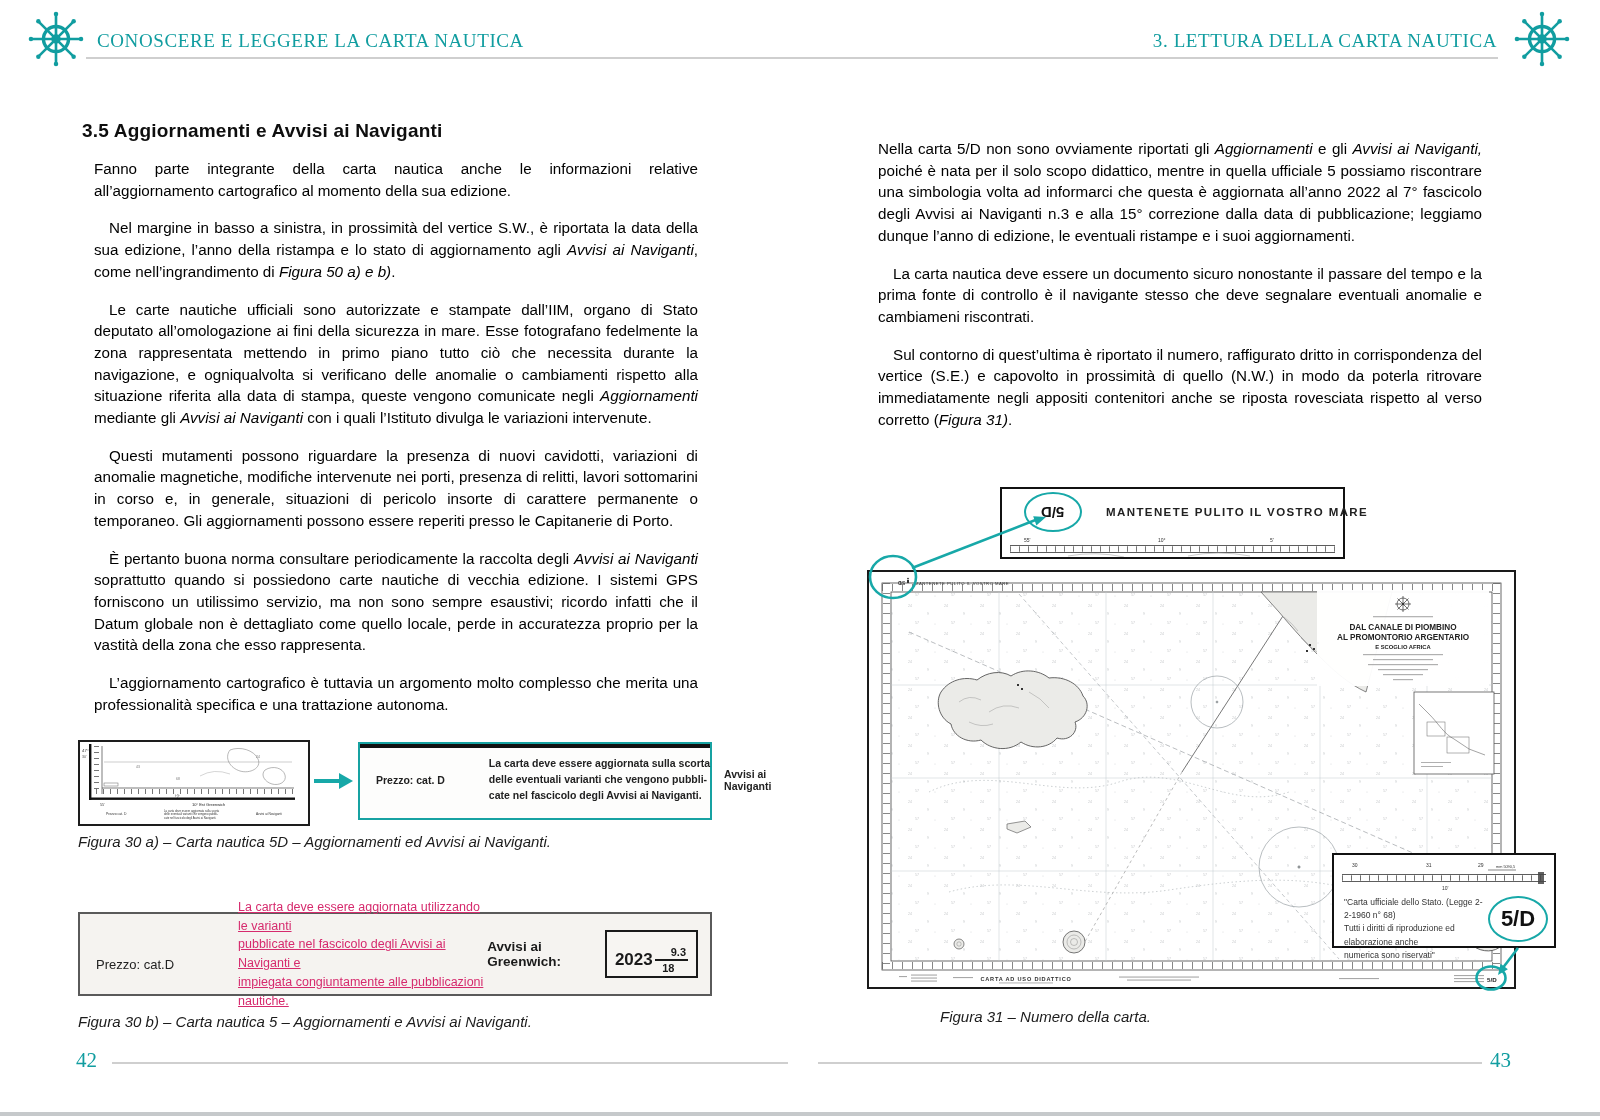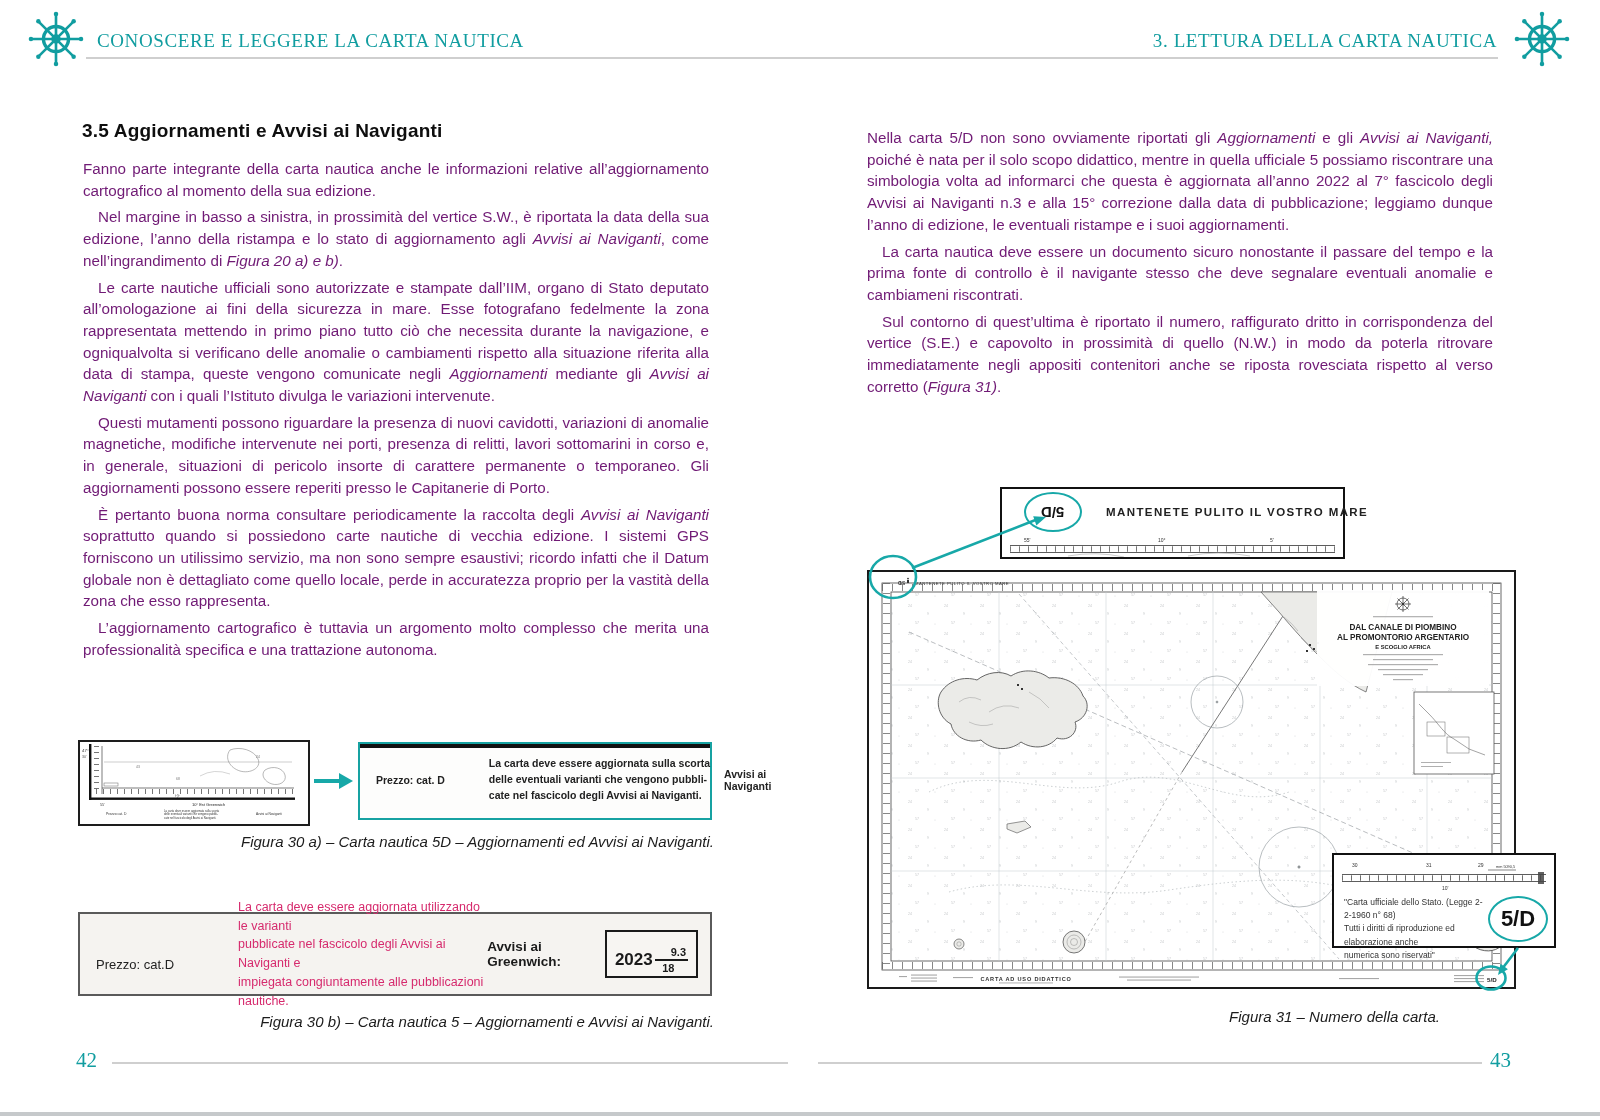--- a/index.html
+++ b/index.html
@@ -6,40 +6,40 @@
   .sheet{position:relative;width:1600px;height:1120px;background:#ffffff;overflow:hidden;
          font-family:"Liberation Sans","DejaVu Sans",sans-serif;color:#161616;}
   .abs{position:absolute;}
   
   .hdr{position:absolute;font-family:"Liberation Serif","DejaVu Serif",serif;font-size:19px;
        letter-spacing:.6px;color:#119da0;white-space:nowrap;text-align:right;}
   .hrule{position:absolute;height:2px;background:#cfcfcf;}
   
   .col{position:absolute;}
   .sect{margin:0 0 16px 4px;font-size:19px;font-weight:bold;color:#0e0e0e;letter-spacing:.2px;}
-  p.body{margin:5px;font-size:15.2px;line-height:21.7px;text-align:justify;color:#701a75;}
+  p.body{margin:16px;font-size:15.2px;line-height:21.7px;text-align:justify;color:#000000;}
   p.body.ind{text-indent:15px;}
   p.body em{font-style:italic;}
-  .caption{position:absolute;font-size:15px;font-style:italic;text-align:right;color:#1c1c1c;}
+  .caption{position:absolute;font-size:15px;font-style:italic;text-align:left;color:#1c1c1c;}
   .pgnum{position:absolute;font-family:"Liberation Serif","DejaVu Serif",serif;
          font-size:21px;color:#119da0;}
   
   .f30a-thumb{position:absolute;background:#fff;border:2px solid #1d1d1d;}
   .f30a-box{position:absolute;background:#fdfdfc;border:2.4px solid #17a2a2;box-sizing:border-box;}
   .f30a-topbar{height:4px;background:#111;}
   .f30a-row{display:flex;align-items:center;height:64px;padding:0 12px 0 16px;}
   .f30a-price{font-size:10.5px;font-weight:bold;color:#222;flex:0 0 auto;}
   .f30a-body{font-size:10.5px;font-weight:bold;line-height:1.5;color:#222;white-space:pre-line;
              margin:0 14px 0 44px;flex:0 0 auto;}
   .f30a-notice{font-size:10.5px;font-weight:bold;color:#222;margin-left:auto;}
   
   .f30b{position:absolute;background:#f5f3f0;border:2px solid #5a5a5a;box-sizing:border-box;
         display:flex;align-items:center;}
   .f30b-price{font-size:13px;color:#222;margin-left:16px;flex:0 0 auto;margin-top:20px;}
-  .f30b-body{font-size:12.5px;line-height:1.5;color:#d62a6d;white-space:pre-line;margin-left:64px;}
+  .f30b-body{font-size:12.5px;line-height:1.5;color:#d62a6d;white-space:pre-line;margin-left:64px;text-decoration:underline;}
   .f30b-label{font-size:13.5px;font-weight:bold;color:#1a1a1a;margin-left:auto;}
   .f30b-year{display:inline-flex;align-items:center;border:2.4px solid #1a1a1a;background:#f7f5f2;
              padding:14px 8px 2px 8px;margin:0 12px 0 8px;}
   .yr{font-size:17px;font-weight:bold;color:#1a1a1a;}
   .frac{display:inline-flex;flex-direction:column;margin-left:2px;font-size:11px;font-weight:bold;
         color:#1a1a1a;text-align:right;}
   .frac .ft{border-bottom:2px solid #1a1a1a;padding:0 2px 1px 16px;}
   .frac .fb{padding:1px 6px 0 0;text-align:center;}
   
   .callout{position:absolute;background:#fff;border:2.4px solid #111;box-sizing:border-box;z-index:3;}
@@ -106,21 +106,21 @@
         <circle cx="35.4" cy="35.4" r="1.7"></circle>
       <circle cx="8.6" cy="35.4" r="1.7"></circle>
         <circle cx="35.4" cy="8.6" r="1.7"></circle>
     </g>
   </svg>
   <div class="hrule" style="left:86px;top:57px;width:1412px"></div>
 
   <div class="col" style="left:78px;top:120px;width:636px">
     <h2 class="sect">3.5 Aggiornamenti e Avvisi ai Naviganti</h2>
     <p class="body"><span>Fanno parte integrante della carta nautica anche le informazioni relative all’aggiornamento cartografico al momento della sua edizione.</span></p>
-    <p class="body ind"><span>Nel margine in basso a sinistra, in prossimità del vertice S.W., è riportata la data della sua edizione, l’anno della ristampa e lo stato di aggiornamento agli </span><em>Avvisi ai Naviganti</em><span>, come nell’ingrandimento di </span><em>Figura 20 a) e b)</em><span>.</span></p>
+    <p class="body ind"><span>Nel margine in basso a sinistra, in prossimità del vertice S.W., è riportata la data della sua edizione, l’anno della ristampa e lo stato di aggiornamento agli </span><em>Avvisi ai Naviganti</em><span>, come nell’ingrandimento di </span><em>Figura 50 a) e b)</em><span>.</span></p>
     <p class="body ind"><span>Le carte nautiche ufficiali sono autorizzate e stampate dall’IIM, organo di Stato deputato all’omologazione ai fini della sicurezza in mare. Esse fotografano fedelmente la zona rappresentata mettendo in primo piano tutto ciò che necessita durante la navigazione, e ogniqualvolta si verificano delle anomalie o cambiamenti rispetto alla situazione riferita alla data di stampa, queste vengono comunicate negli </span><em>Aggiornamenti</em><span> mediante gli </span><em>Avvisi ai Naviganti</em><span> con i quali l’Istituto divulga le variazioni intervenute.</span></p>
     <p class="body ind"><span>Questi mutamenti possono riguardare la presenza di nuovi cavidotti, variazioni di anomalie magnetiche, modifiche intervenute nei porti, presenza di relitti, lavori sottomarini in corso e, in generale, situazioni di pericolo insorte di carattere permanente o temporaneo. Gli aggiornamenti possono essere reperiti presso le Capitanerie di Porto.</span></p>
     <p class="body ind"><span>È pertanto buona norma consultare periodicamente la raccolta degli </span><em>Avvisi ai Naviganti</em><span> soprattutto quando si possiedono carte nautiche di vecchia edizione. I sistemi GPS forniscono un utilissimo servizio, ma non sono sempre esaustivi; ricordo infatti che il Datum globale non è dettagliato come quello locale, perde in accuratezza proprio per la vastità della zona che esso rappresenta.</span></p>
     <p class="body ind"><span>L’aggiornamento cartografico è tuttavia un argomento molto complesso che merita una professionalità specifica e una trattazione autonoma.</span></p>
   </div>
 
   <div class="f30a-thumb" style="left:78px;top:740px;width:228px;height:82px">
     <svg width="224" height="78" viewBox="0 0 224 78">
       <rect x="0" y="0" width="224" height="78" fill="#fff"></rect>
 

